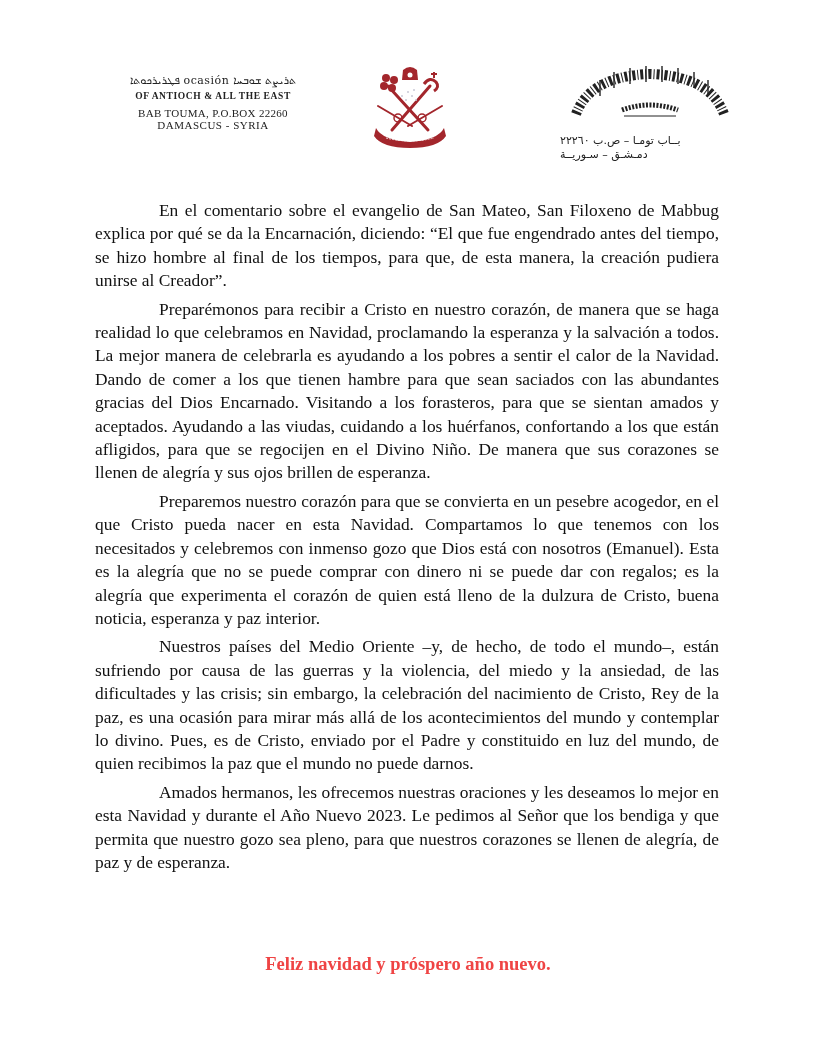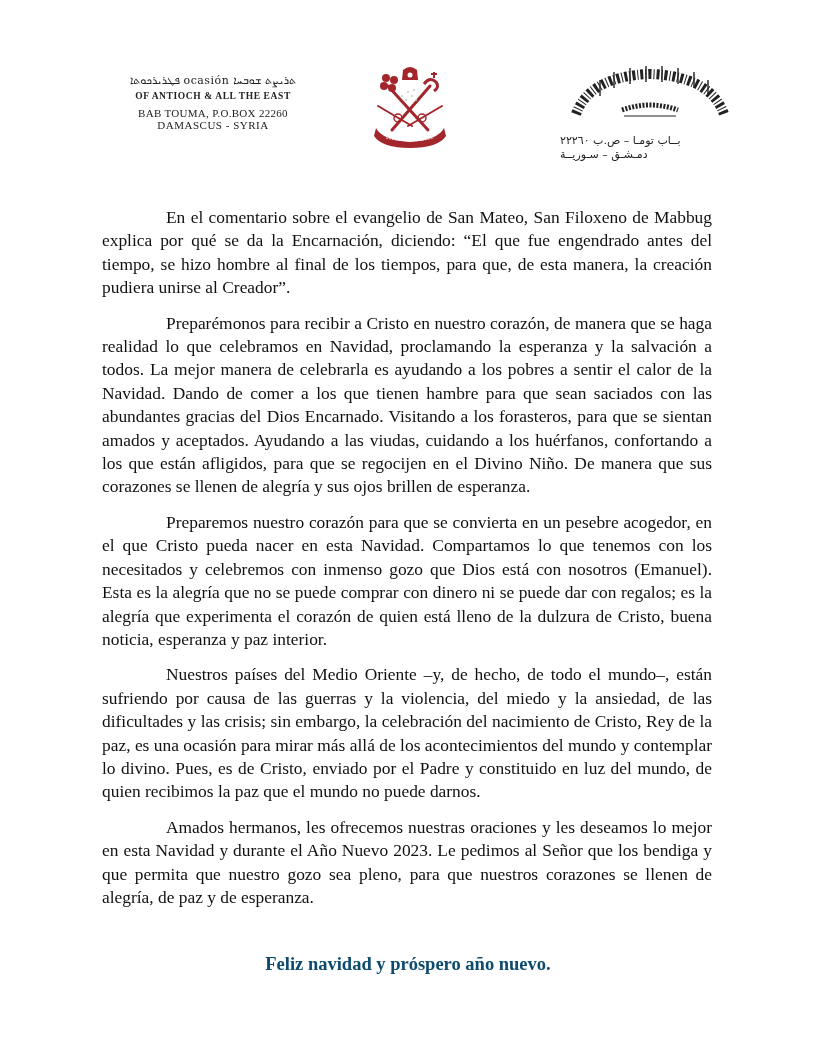--- a/index.html
+++ b/index.html
@@ -21,23 +21,23 @@
   .lh-right { position: absolute; left: 560px; top: 66px; width: 180px; text-align: left;
               font-family: "DejaVu Sans", sans-serif; color: #222; }
   .calligraphy { width: 160px; height: 62px; margin: 0 auto; }
   .ar-line1 { direction: rtl; font-size: 11px; margin-top: 6px; }
   .ar-line2 { direction: rtl; font-size: 11px; margin-top: 1px; }
 
   
   .body-text { position: absolute; left: 90px; top: 194px; width: 634px;
                font-family: "Liberation Serif", serif; font-size: 17.4px; line-height: 23.4px;
                color: #111; text-align: justify; }
-  .body-text p { margin: 12px; text-indent: 64px; }
+  .body-text p { margin: 5px; text-indent: 64px; }
   .closing { position: absolute; left: 0; top: 954px; width: 816px; text-align: center;
-             font-family: "Liberation Serif", serif; font-weight: bold; font-size: 18.5px; color: #0c4a6e; }
+             font-family: "Liberation Serif", serif; font-weight: bold; font-size: 18.5px; color: #ef4444; }
 </style>
 </head>
 <body>
 
 <div class="page">
 
   <div class="lh-left">
     <div class="lh-syriac">ܦܛܪܝܪܟܘܬܐ ocasión ܬܪܝܨܬ ܫܘܒܚܐ</div>
     <div class="lh-sub">OF ANTIOCH &amp; ALL THE EAST</div>
     <div class="lh-addr1">BAB TOUMA, P.O.BOX 22260</div>

